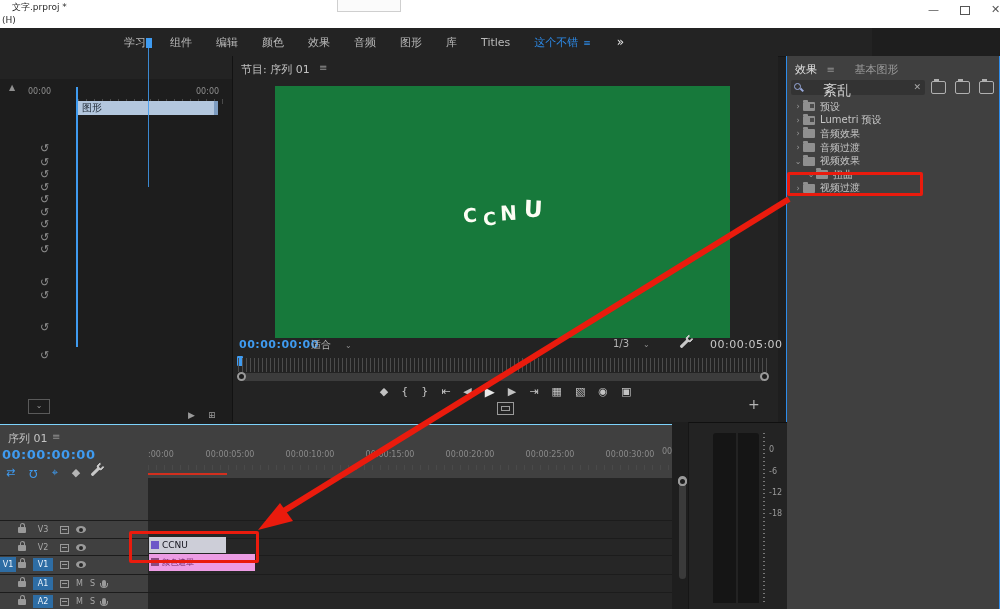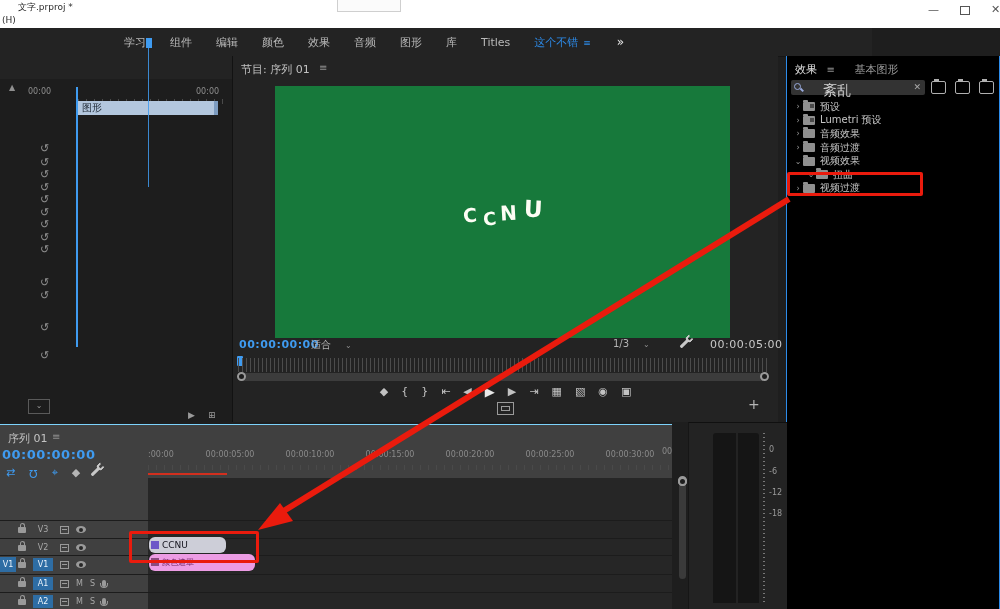--- a/index.html
+++ b/index.html
@@ -2,21 +2,21 @@
 <html><head>
 <meta charset="utf-8">
 <style>
   html,body{margin:0;padding:0;background:#101010;}
   .stage{position:relative;width:1000px;height:609px;overflow:hidden;
          font-family:"DejaVu Sans","Liberation Sans",sans-serif;
          background:#1e1e1e;color:#c8c8c8;-webkit-font-smoothing:antialiased;}
   .abs{position:absolute;}
   
   .titlebar{position:absolute;left:0;top:0;width:1000px;height:28px;background:#ffffff;color:#2b2b2b;}
-  .titlebar .title{position:absolute;left:18px;top:1px;font-size:9px;}
+  .titlebar .title{position:absolute;left:12px;top:1px;font-size:9px;}
   .titlebar .menu-tail{position:absolute;left:2px;top:15px;font-size:9px;}
   .win-btn{position:absolute;top:3px;font-size:11px;color:#555;}
   .win-max{top:6px;width:8px;height:7px;border:1px solid #555;font-size:0;}
   .artifact{position:absolute;left:337px;top:0;width:62px;height:11px;background:#fbfbfb;border:1px solid #cfcfcf;border-top:none;}
   
   .tabbar{position:absolute;left:0;top:28px;width:872px;height:28px;background:#232323;
           display:flex;align-items:center;border-bottom:1px solid #161616;}
   .tabbar .spacer{width:112px;}
   .tab{font-size:11px;color:#b9b9b9;margin:0 12px;white-space:nowrap;}
   .tab.active{color:#2d8ceb;}
@@ -57,21 +57,21 @@
              background:repeating-linear-gradient(90deg,#4c4c4c 0 1px,transparent 1px 4px);}
   .mon-scroll{position:absolute;left:5px;top:317px;width:530px;height:8px;background:#3c3c3c;border-radius:4px;}
   .mon-playhead{position:absolute;left:4px;top:300px;width:6px;height:10px;background:#3f9bf0;border-radius:1px;}
   .transport{position:absolute;left:0;top:328px;width:545px;display:flex;justify-content:center;gap:13px;align-items:center;}
   .tr-ic{color:#c2c2c2;font-size:11px;line-height:16px;}
   .tr-ic.play{color:#e8e8e8;font-size:13px;}
   .mon-safe{position:absolute;left:264px;top:346px;width:15px;height:11px;border:1px solid #9a9a9a;}
   .mon-safe::after{content:"";position:absolute;left:3px;top:3px;right:3px;bottom:3px;border:1px solid #9a9a9a;}
   .mon-plus{position:absolute;left:515px;top:340px;color:#b5b5b5;font-size:14px;}
   
-  .panel-fx{position:absolute;left:786px;top:56px;width:214px;height:553px;background:#000000;
+  .panel-fx{position:absolute;left:786px;top:56px;width:214px;height:553px;background:#404040;
             border-left:1px solid #2d8ceb;border-right:1px solid #2d8ceb;box-sizing:border-box;}
   .fx-tabs{position:absolute;left:8px;top:6px;font-size:11px;}
   .fx-tab-active{color:#e3e3e3;}
   .fx-tab-idle{color:#9a9a9a;margin-left:16px;}
   .fx-search{position:absolute;left:4px;top:24px;width:134px;height:15px;background:#333333;border-radius:2px;}
   .i-search{position:absolute;left:3px;top:3px;width:7px;height:7px;border:1.5px solid #9ad;border-radius:50%;box-sizing:border-box;}
   .i-search::after{content:"";position:absolute;left:5px;top:5px;width:4px;height:1.5px;background:#9ad;transform:rotate(45deg);}
   .fx-search .val{position:absolute;left:32px;top:2px;font-size:14px;color:#d5d5d5;}
   .fx-search .clear{position:absolute;right:4px;top:2px;font-size:9px;color:#aaa;}
   .fx-bins{position:absolute;left:144px;top:25px;display:flex;gap:9px;}
@@ -113,21 +113,21 @@
   .t-name.target{background:#2e6da4;color:#eaf2fa;}
   .i-lock{width:8px;height:6px;background:#9a9a9a;position:relative;border-radius:1px;}
   .i-lock::before{content:"";position:absolute;left:1.5px;top:-4px;width:5px;height:4px;border:1.5px solid #9a9a9a;border-bottom:none;border-radius:3px 3px 0 0;box-sizing:border-box;}
   .i-sync{width:9px;height:8px;border:1px solid #9a9a9a;position:relative;box-sizing:border-box;}
   .i-sync::after{content:"";position:absolute;left:1px;top:2.5px;width:5px;height:1px;background:#9a9a9a;}
   .i-eye{width:10px;height:7px;background:#9a9a9a;border-radius:50%;position:relative;}
   .i-eye::after{content:"";position:absolute;left:3px;top:1.5px;width:4px;height:4px;background:#262626;border-radius:50%;}
   .t-ms{font-size:8px;color:#a8a8a8;}
   .i-mic{width:4px;height:7px;background:#9a9a9a;border-radius:2px;position:relative;}
   .i-mic::after{content:"";position:absolute;left:-2px;top:3px;width:8px;height:5px;border:1px solid #9a9a9a;border-top:none;border-radius:0 0 5px 5px;box-sizing:border-box;}
-  .clip{position:absolute;box-sizing:border-box;font-size:9px;overflow:hidden;white-space:nowrap;border-radius:6px;}
+  .clip{position:absolute;box-sizing:border-box;font-size:9px;overflow:hidden;white-space:nowrap;}
   .clip .badge{display:inline-block;width:8px;height:8px;vertical-align:-1px;margin:0 3px 0 2px;}
   .tl-vscroll{position:absolute;left:679px;top:478px;width:7px;height:101px;background:#3a3a3a;border-radius:4px;}
   .tl-00{position:absolute;left:662px;top:447px;font-size:8px;color:#8a8a8a;}
   
   .panel-meter{position:absolute;left:688px;top:422px;width:98px;height:187px;background:#232323;border-top:1px solid #101010;border-left:1px solid #161616;}
   .meter-bars{position:absolute;left:24px;top:10px;width:46px;height:170px;background:#151515;border-radius:3px 3px 0 0;}
   .meter-bars::after{content:"";position:absolute;left:50%;top:0;width:2px;height:100%;background:#232323;}
   .meter-scale{position:absolute;left:74px;top:10px;width:2px;height:170px;
                background:repeating-linear-gradient(#777 0 1px,transparent 1px 4px);}
   .meter-lab{position:absolute;left:80px;font-size:8px;color:#9a9a9a;}

